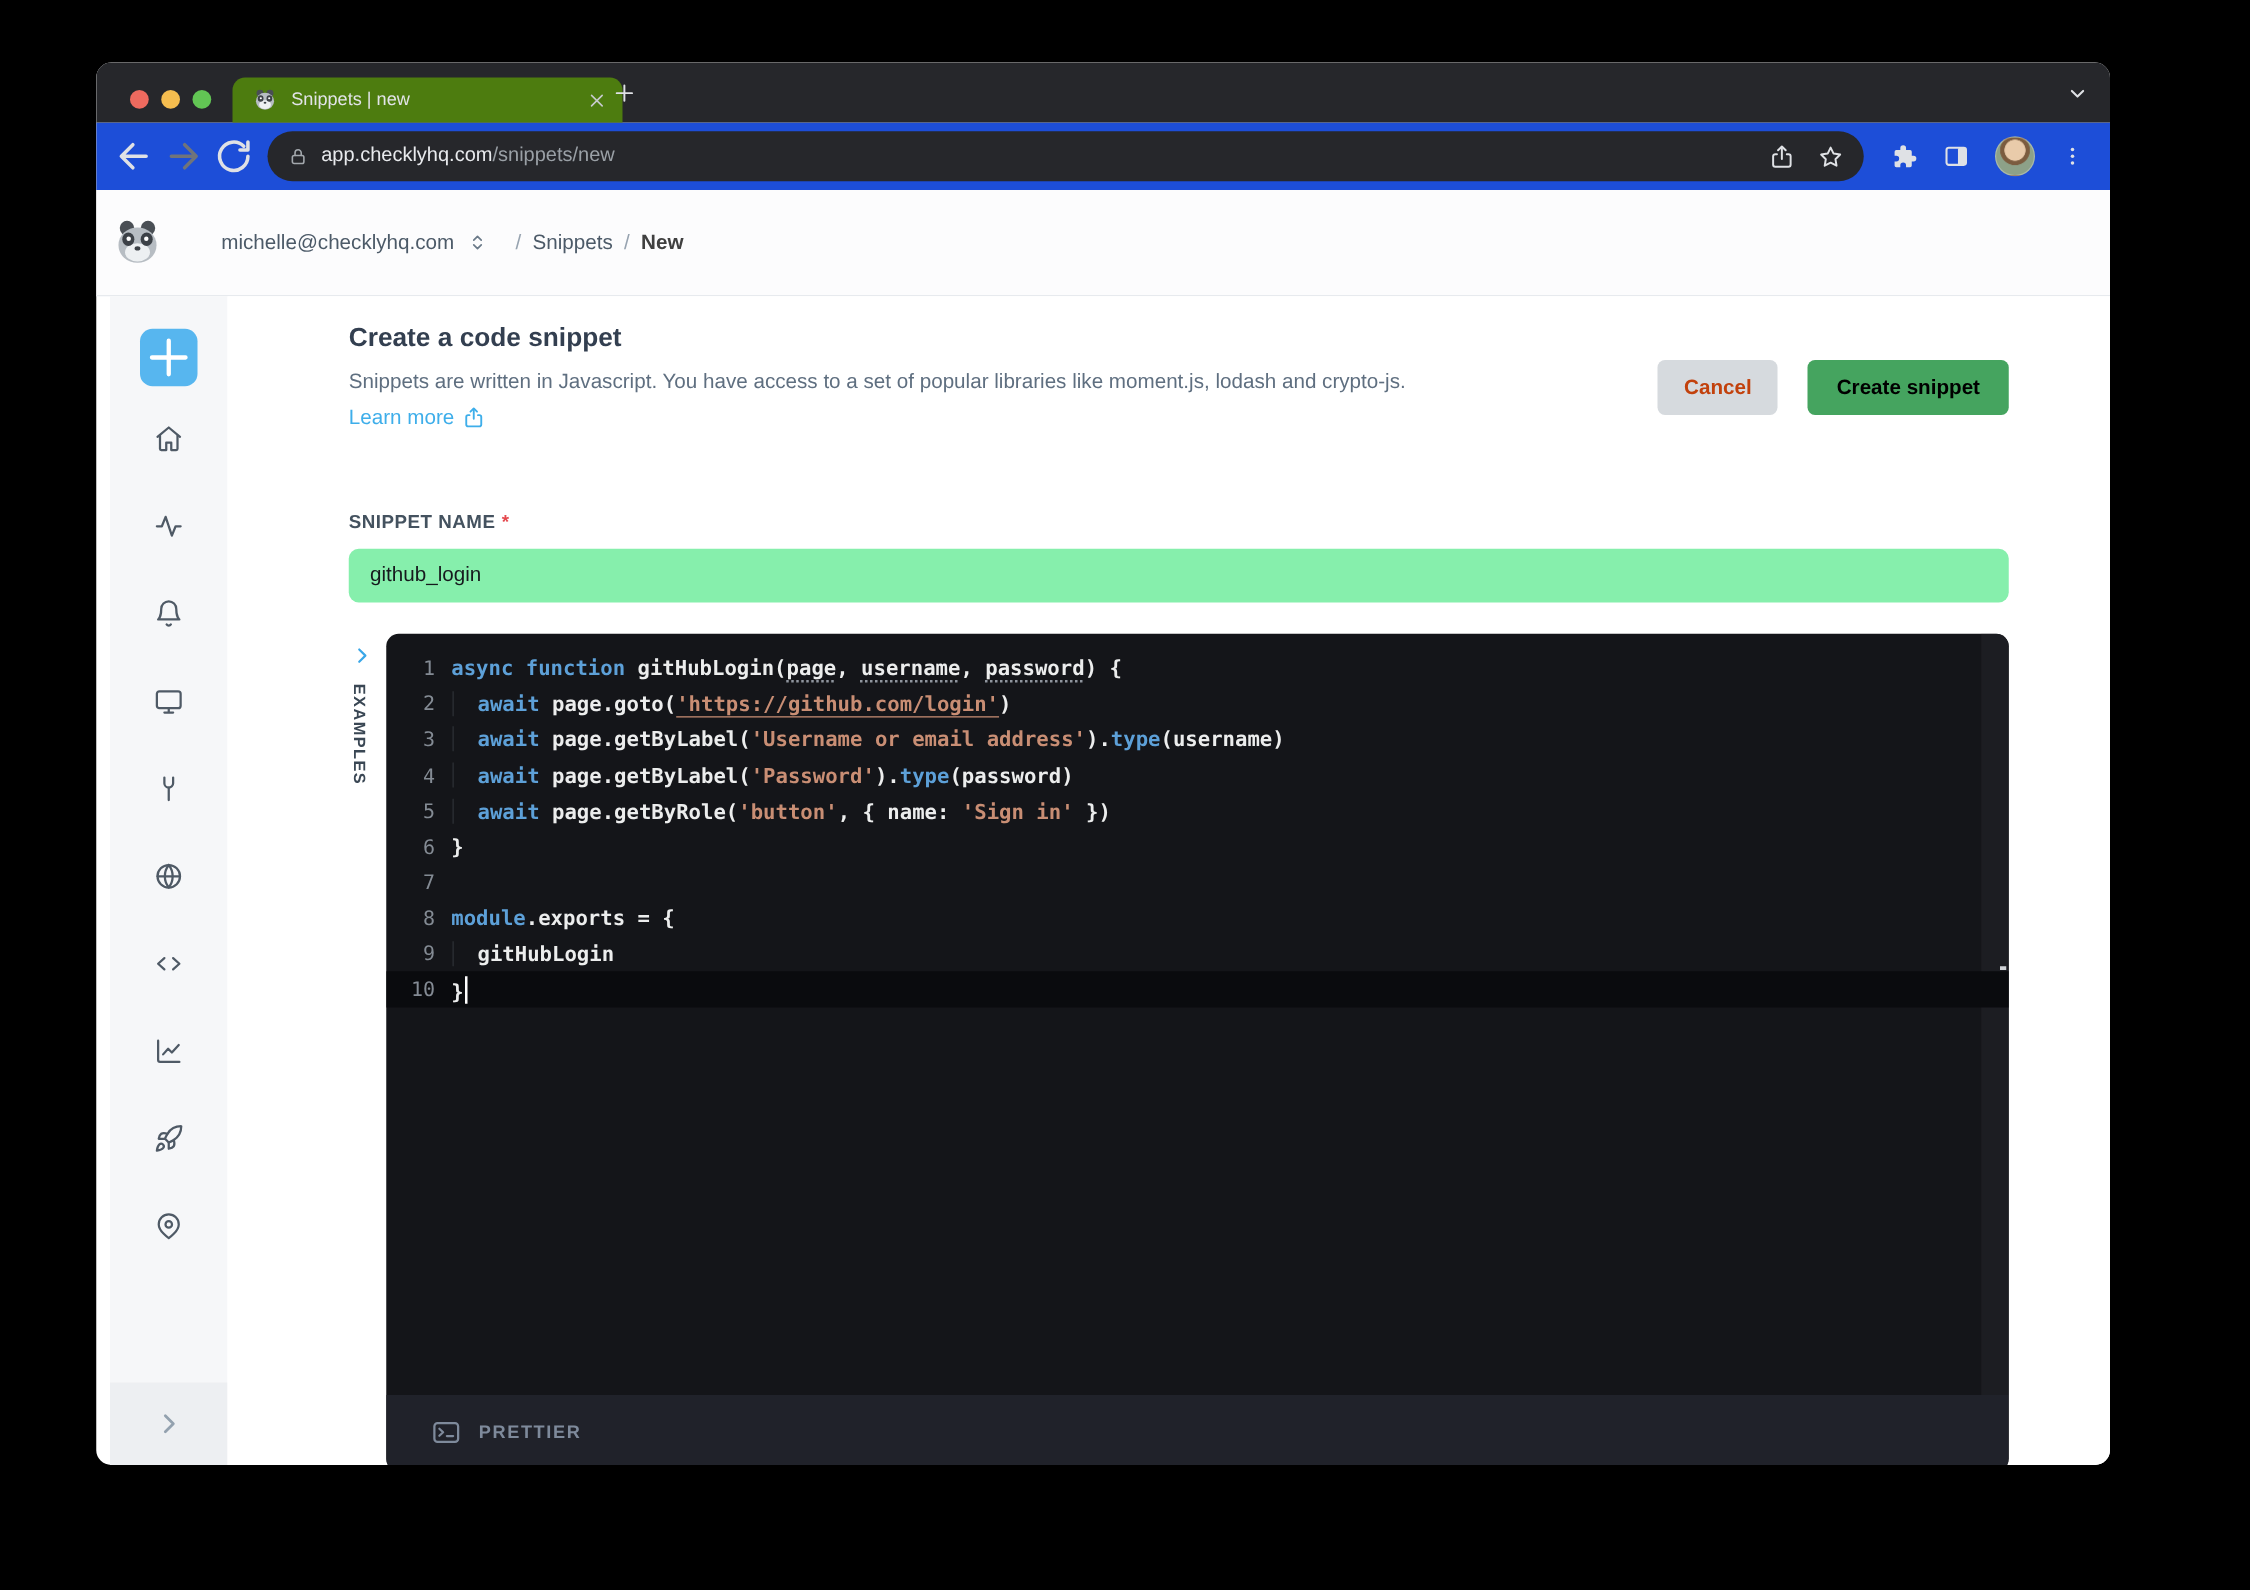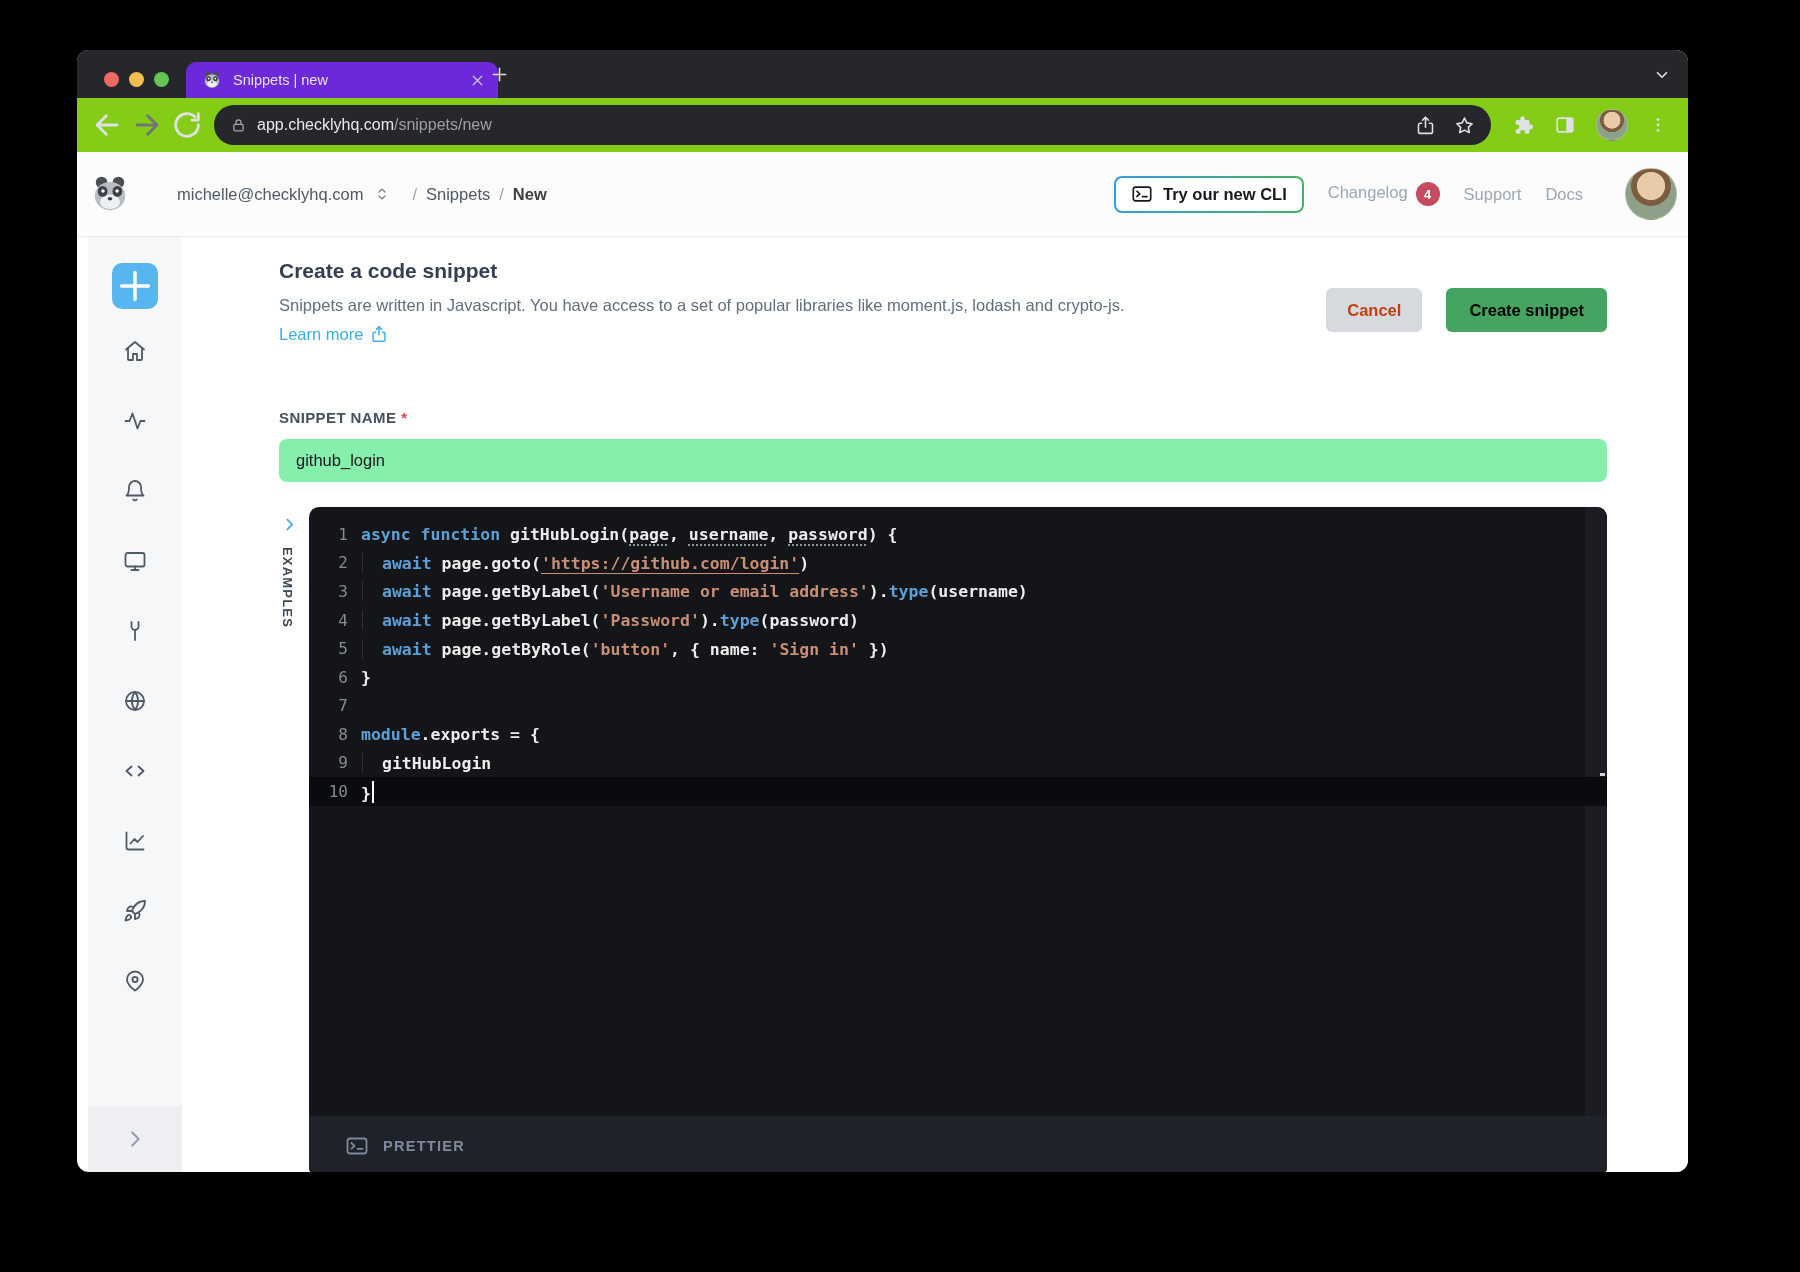--- a/index.html
+++ b/index.html
@@ -8,30 +8,30 @@
   .window{position:absolute;left:77px;top:50px;width:1611px;height:1122px;border-radius:12px;
           overflow:hidden;background:#fff;box-shadow:0 16px 60px rgba(0,0,0,.65);}
 
   
   .tabstrip{height:48px;background:#26272b;position:relative;}
   .traffic{position:absolute;left:27px;top:22px;display:flex;gap:10px;}
   .dot{width:15px;height:15px;border-radius:50%;}
   .dot.close{background:var(--traffic-close);}
   .dot.min{background:var(--traffic-min);}
   .dot.max{background:var(--traffic-max);}
-  .tab{position:absolute;left:109px;top:12px;width:284px;height:36px;background:#6d28d9;
+  .tab{position:absolute;left:109px;top:12px;width:284px;height:36px;background:#4d7c0f;
        border-radius:10px 10px 0 0;display:flex;align-items:center;padding:0 12px 0 16px;gap:11px;}
   .tab-title{color:#e2e4e8;font-size:14.5px;flex:1;white-space:nowrap;overflow:hidden;}
   .icon{display:inline-flex;align-items:center;justify-content:center;}
   .icon svg{display:block;}
   .tab-close{color:#c7cacd;}
   .newtab{position:absolute;left:412px;top:14px;color:#dfe1e5;}
   .strip-chev{position:absolute;right:17px;top:16px;color:#dfe1e5;}
 
-  .toolbar{height:54px;background:#84cc16;display:flex;align-items:center;padding:0 13px;gap:6px;}
+  .toolbar{height:54px;background:#1d4ed8;display:flex;align-items:center;padding:0 13px;gap:6px;}
   .navbtn{width:34px;height:34px;border-radius:50%;color:#dfe1e5;display:flex;align-items:center;justify-content:center;}
   .navbtn.disabled{color:#70747a;}
   .urlpill{flex:1;height:40px;margin:0 8px 0 4px;background:#26272b;border-radius:20px;
            display:flex;align-items:center;padding:0 16px;gap:10px;min-width:0;}
   .lock{color:#a3a8ad;}
   .url{font-size:16px;color:#e8eaed;white-space:nowrap;overflow:hidden;flex:1;}
   .url .path{color:#9aa0a6;}
   .pill-ic{color:#dfe1e5;margin-left:8px;}
   .tb-ic{color:#dfe1e5;margin:0 7px;}
   .avatar{border-radius:50%;border:1.5px solid rgba(255,255,255,.25);
@@ -233,36 +233,20 @@
     <span class="icon acct-chev" style="width:18px;height:20px;">
         <svg viewBox="0 0 24 24" width="100%" height="100%" fill="none" stroke="currentColor" stroke-width="1.8" stroke-linecap="round" stroke-linejoin="round">
           <path d="m8 9.5 4-4 4 4"></path>
           <path d="m8 14.5 4 4 4-4"></path>
         </svg>
       </span>
     <span class="crumb-sep">/</span>
     <span class="crumb">Snippets</span>
     <span class="crumb-sep">/</span>
     <span class="crumb current">New</span>
-    <div class="hdr-right">
-      <button class="cli-btn">
-        <span class="icon" style="width:22px;height:22px;">
-            <svg viewBox="0 0 24 24" width="100%" height="100%" fill="none" stroke="currentColor" stroke-width="1.8" stroke-linecap="round" stroke-linejoin="round">
-              <rect x="2.5" y="4.5" width="19" height="15" rx="2.5"></rect>
-              <path d="m6.5 9 3 2.8-3 2.8"></path>
-              <path d="M12.5 14.8h5"></path>
-            </svg>
-          </span>
-        <span>Try our new CLI</span>
-      </button>
-      <span class="hdr-link"><span>Changelog</span><span class="badge">4</span></span>
-      <span class="hdr-link">Support</span>
-      <span class="hdr-link">Docs</span>
-      <span class="avatar big"></span>
-    </div>
   </div>
 
   <div class="app-body">
     <div class="sidebar">
       <div class="create-btn icon" style="color:#fff;">
           <svg viewBox="0 0 24 24" width="100%" height="100%" fill="none" stroke="currentColor" stroke-width="1.8" stroke-linecap="round" stroke-linejoin="round">
             <path d="M12 5v14M5 12h14"></path>
           </svg>
         </div>
       <div class="sb-nav">

